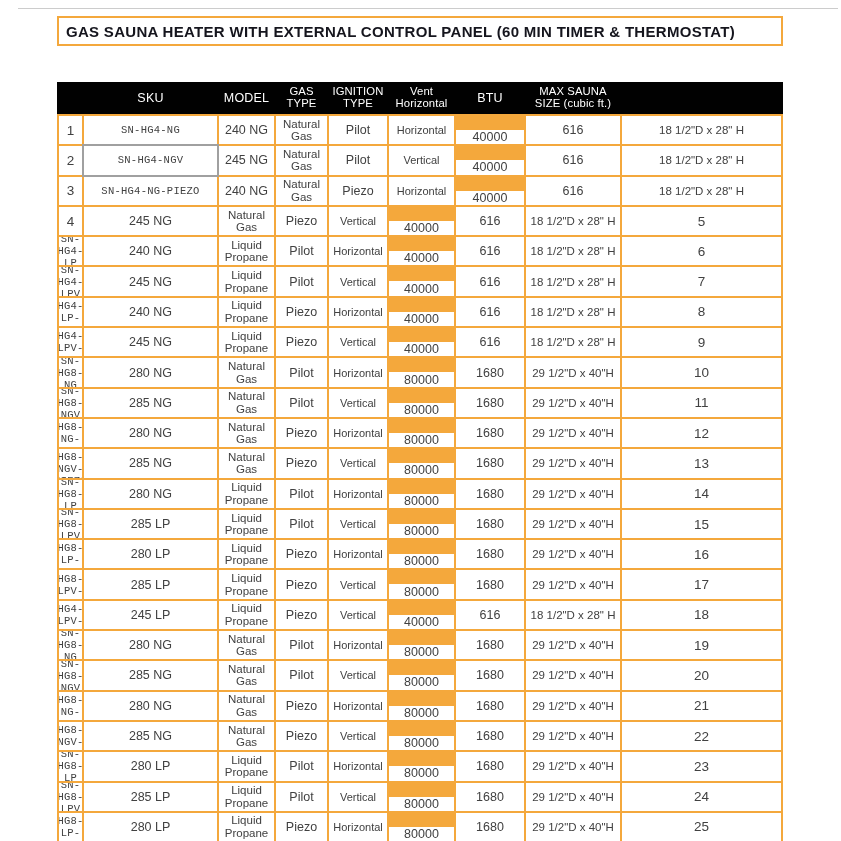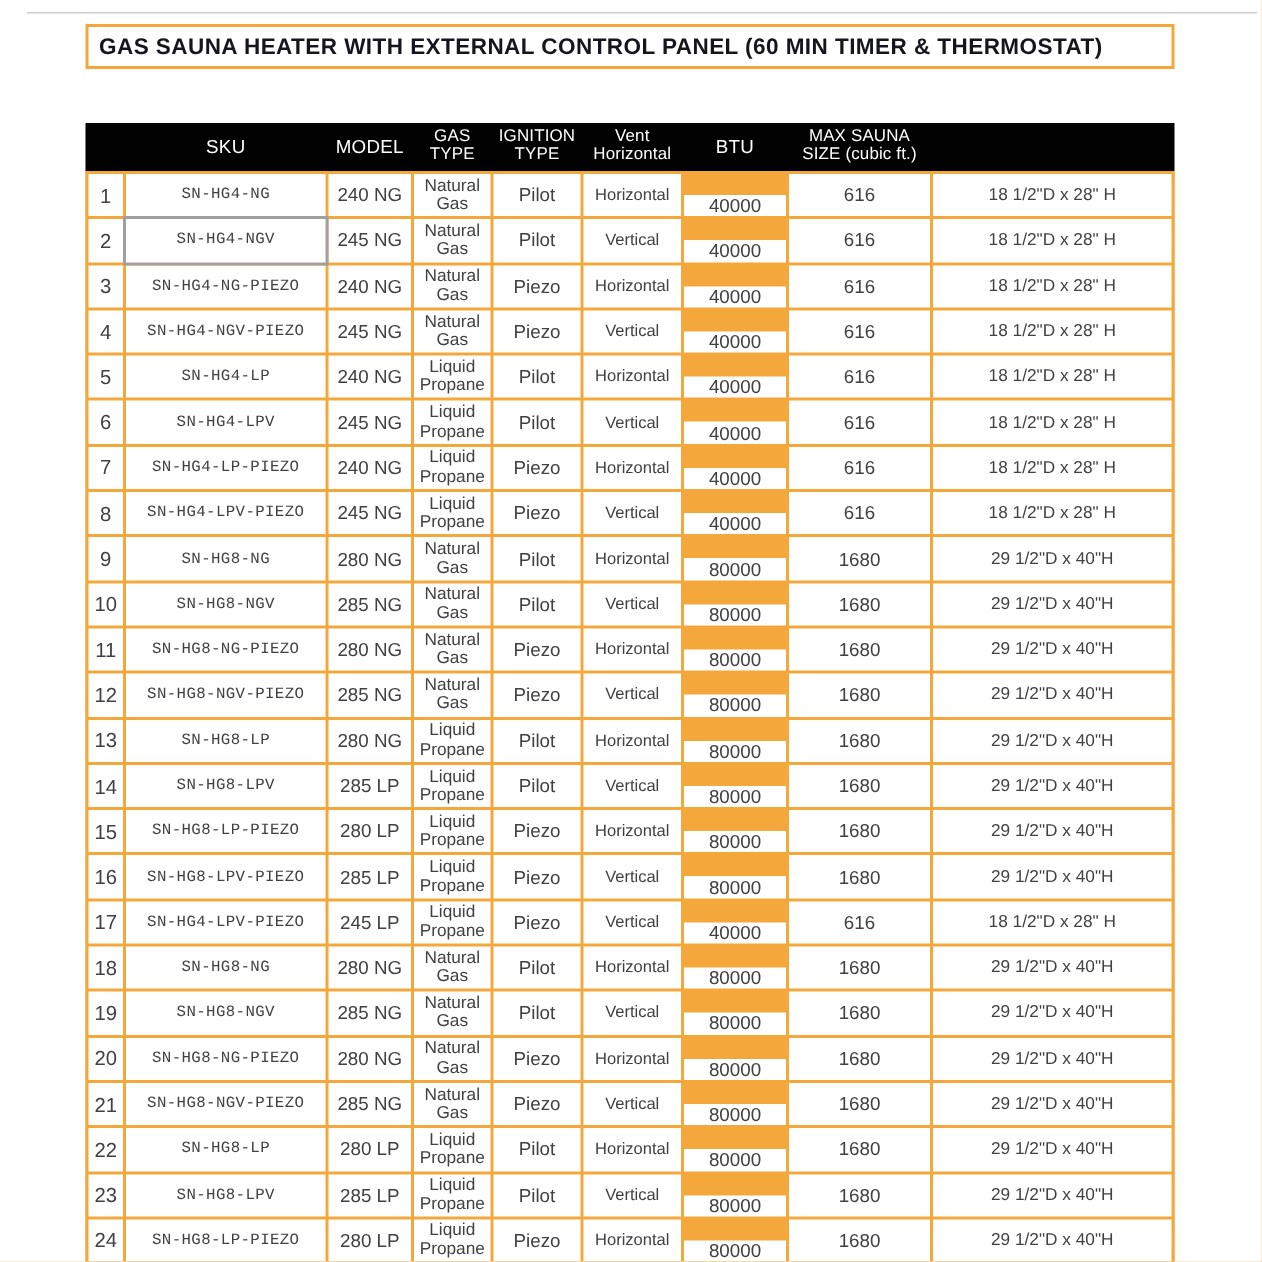--- a/index.html
+++ b/index.html
@@ -126,21 +126,20 @@
   <div class="cell c-sku">SN-HG4-NG-PIEZO</div>
   <div class="cell c-model">240 NG</div>
   <div class="cell c-gas">Natural Gas</div>
   <div class="cell c-ign">Piezo</div>
   <div class="cell c-vent">Horizontal</div>
   <div class="cell c-btu">40000</div>
   <div class="cell c-max">616</div>
   <div class="cell c-dim">18 1/2"D x 28" H</div>
 
   <div class="cell c-num">4</div>
-  <div class="cell c-sku">SN-HG4-NGV-PIEZO</div>
   <div class="cell c-model">245 NG</div>
   <div class="cell c-gas">Natural Gas</div>
   <div class="cell c-ign">Piezo</div>
   <div class="cell c-vent">Vertical</div>
   <div class="cell c-btu">40000</div>
   <div class="cell c-max">616</div>
   <div class="cell c-dim">18 1/2"D x 28" H</div>
 
   <div class="cell c-num">5</div>
   <div class="cell c-sku">SN-HG4-LP</div>

